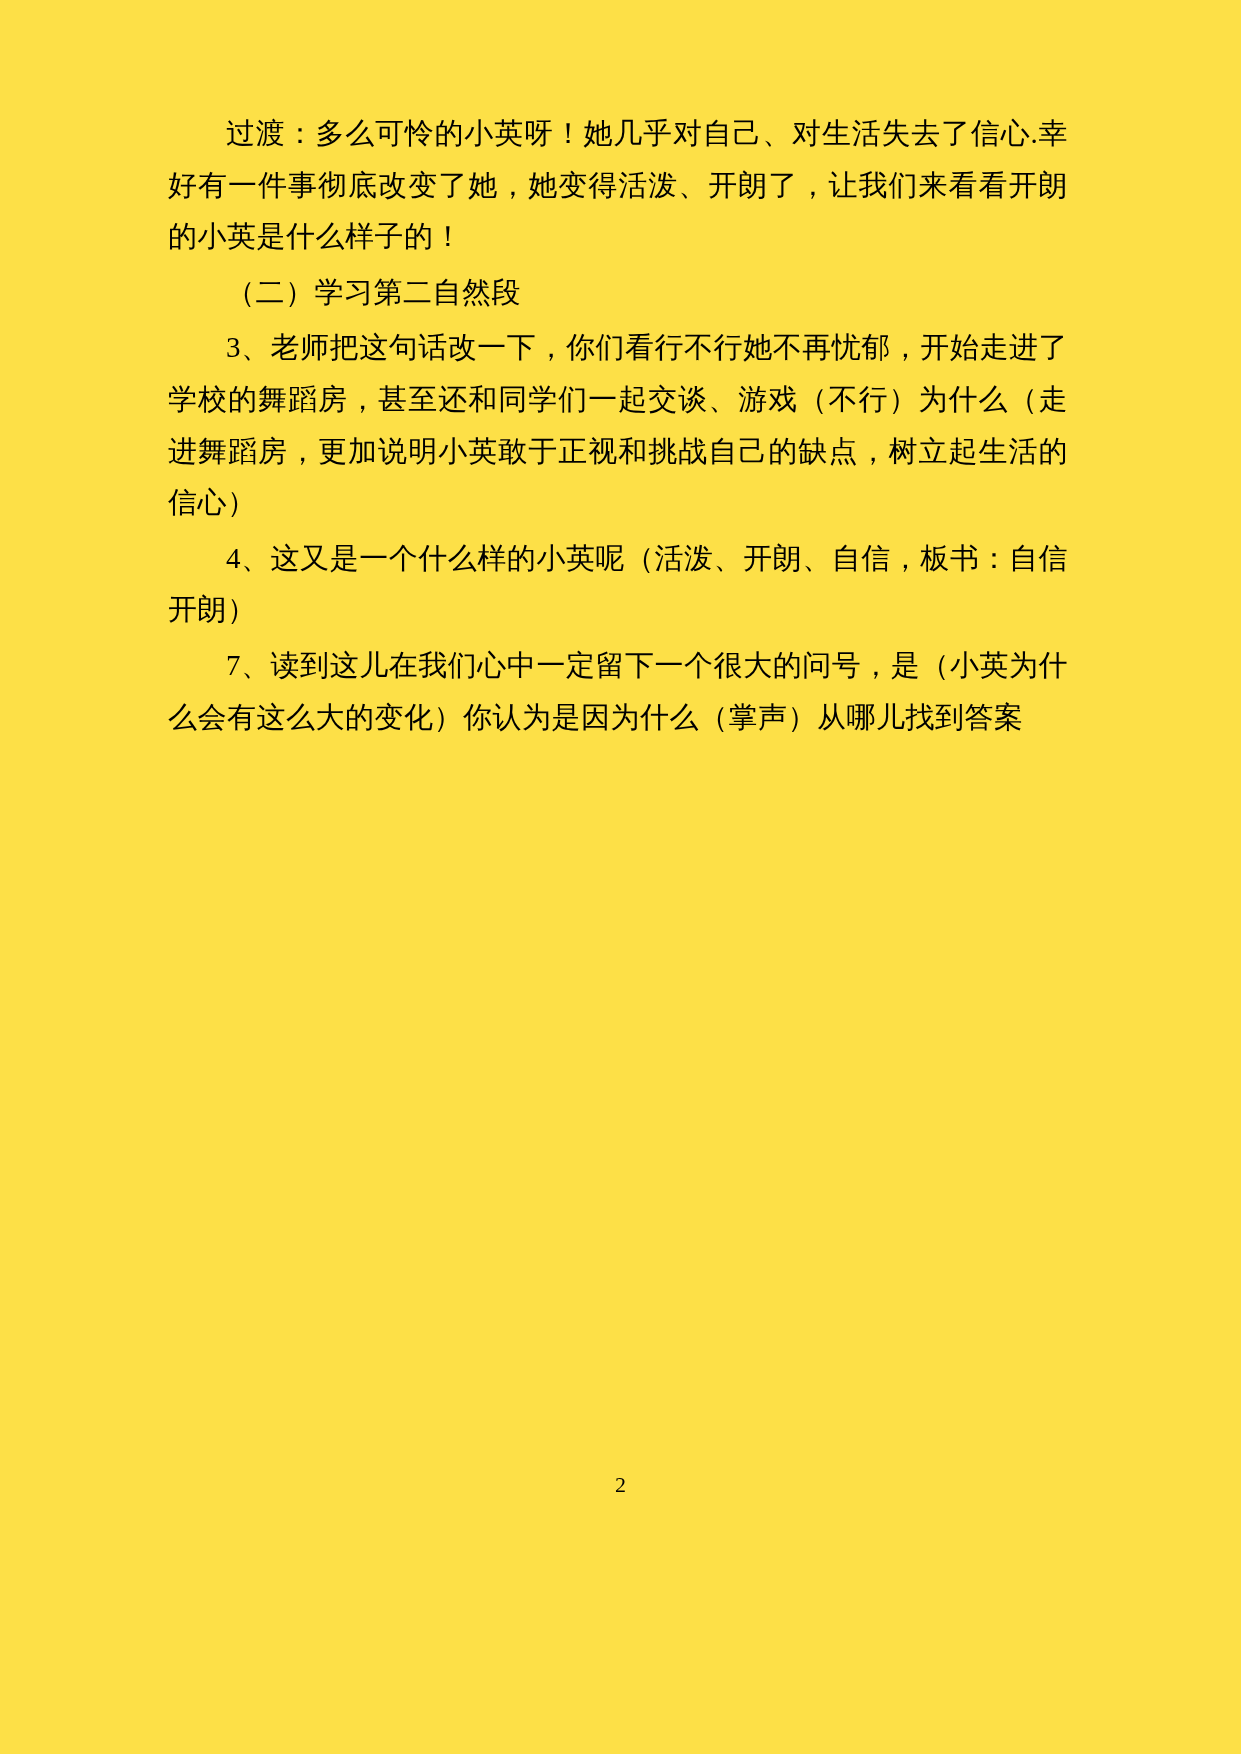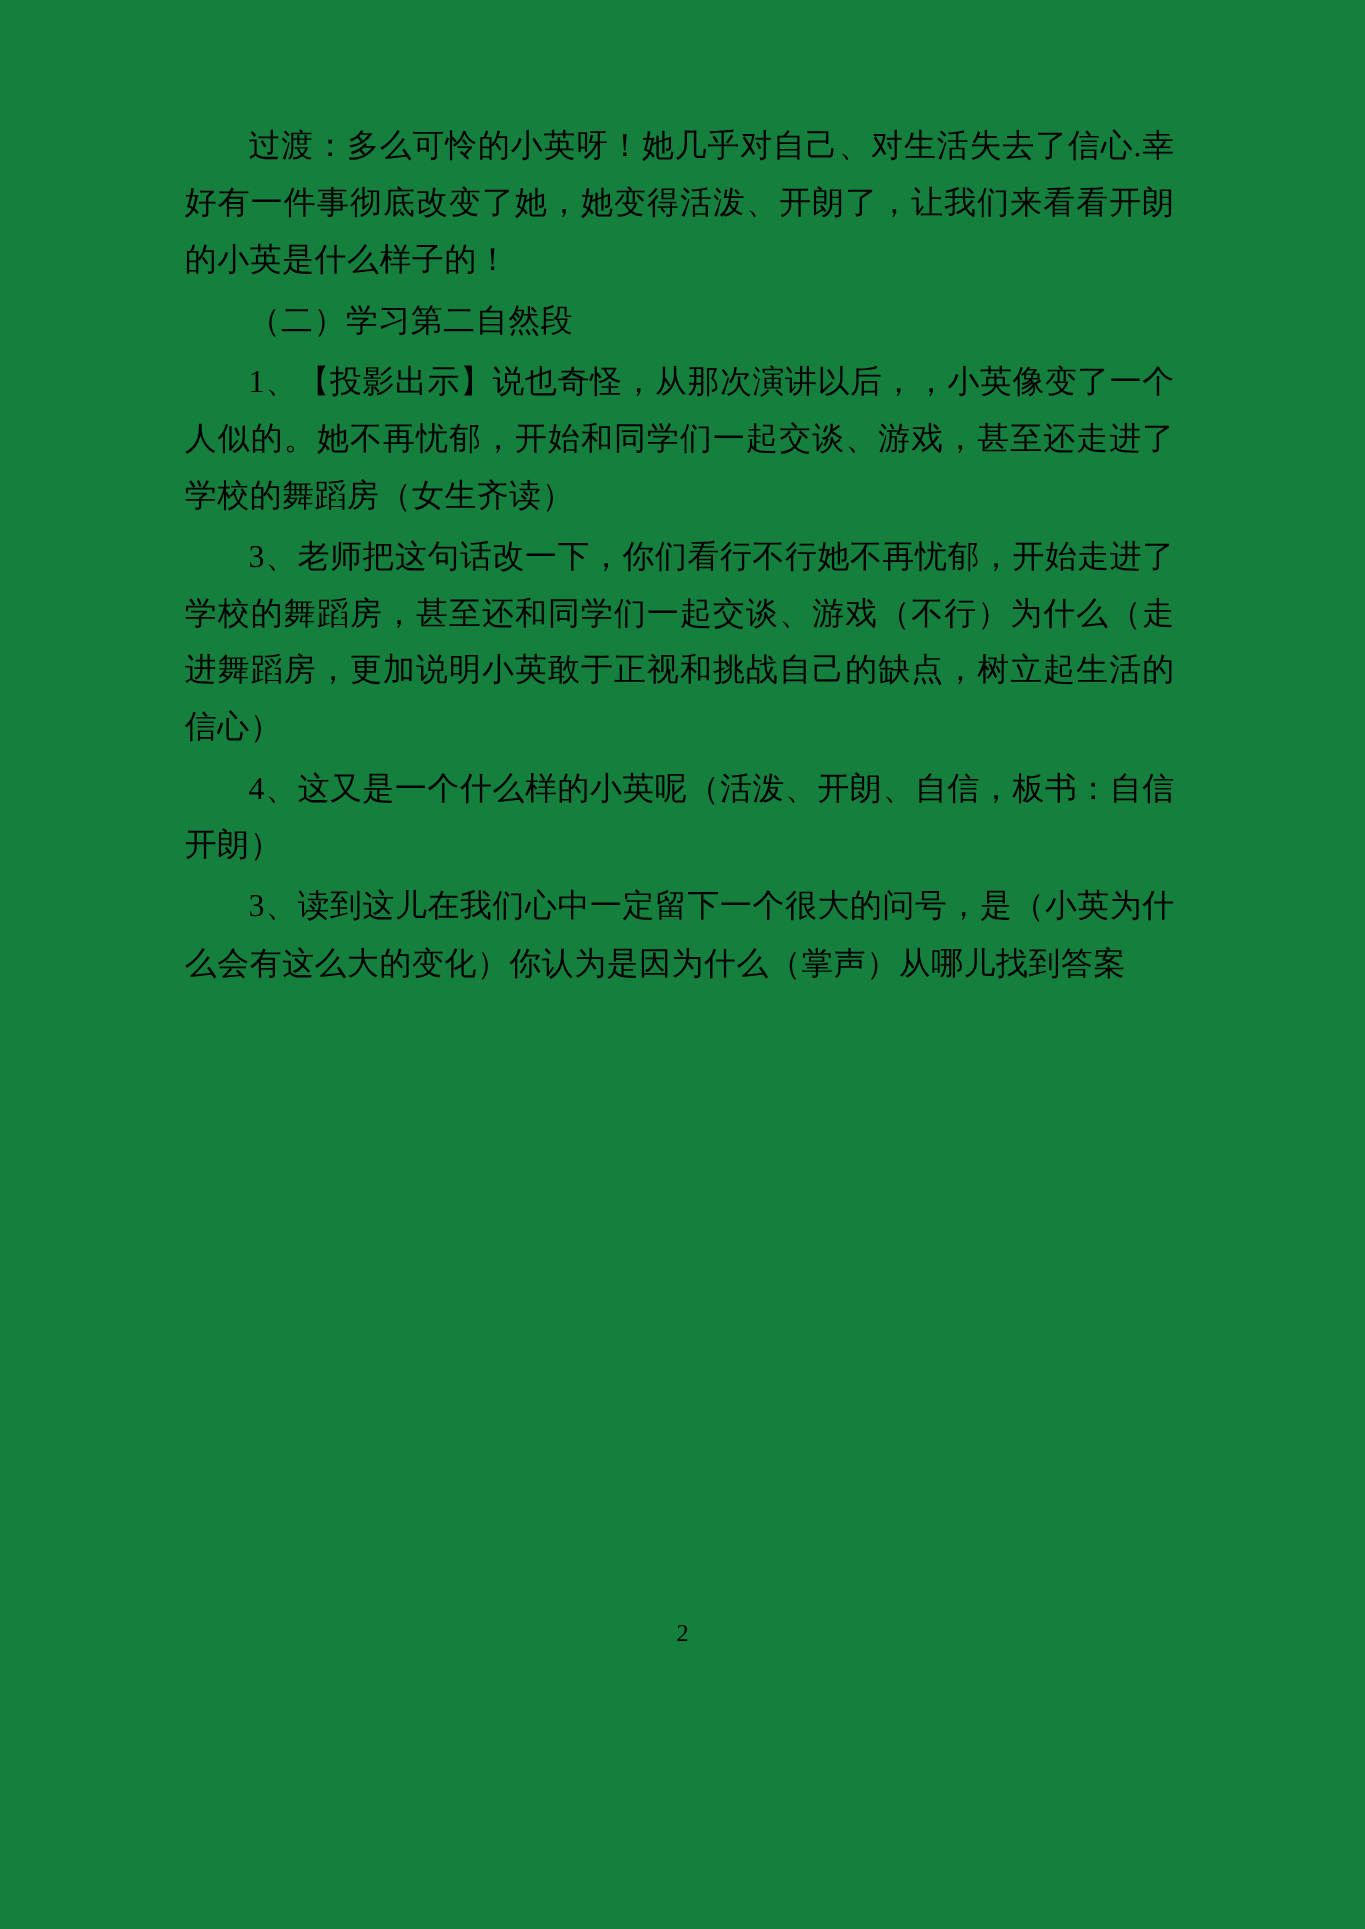--- a/index.html
+++ b/index.html
@@ -9,21 +9,21 @@
   }
   body {
     font-family: "Liberation Serif", "DejaVu Serif", serif;
     color: #000000;
   }
   .page {
     position: relative;
     width: 1241px;
     height: 1754px;
     margin: 0 auto;
-    background: #15803d;
+    background: #fde047;
     box-sizing: border-box;
     overflow: hidden;
   }
   .content {
     position: absolute;
     left: 168px;
     top: 108px;
     width: 900px;
   }
   .para {
@@ -47,19 +47,18 @@
     font-family: "Liberation Serif", "DejaVu Serif", serif;
   }
 </style>
 </head>
 <body>
 
 <div class="page">
   <div class="content">
     <p class="para">过渡：多么可怜的小英呀！她几乎对自己、对生活失去了信心.幸好有一件事彻底改变了她，她变得活泼、开朗了，让我们来看看开朗的小英是什么样子的！</p>
     <p class="para">（二）学习第二自然段</p>
-    <p class="para">1、【投影出示】说也奇怪，从那次演讲以后，，小英像变了一个人似的。她不再忧郁，开始和同学们一起交谈、游戏，甚至还走进了学校的舞蹈房（女生齐读）</p>
     <p class="para">3、老师把这句话改一下，你们看行不行她不再忧郁，开始走进了学校的舞蹈房，甚至还和同学们一起交谈、游戏（不行）为什么（走进舞蹈房，更加说明小英敢于正视和挑战自己的缺点，树立起生活的信心）</p>
     <p class="para">4、这又是一个什么样的小英呢（活泼、开朗、自信，板书：自信开朗）</p>
-    <p class="para">3、读到这儿在我们心中一定留下一个很大的问号，是（小英为什么会有这么大的变化）你认为是因为什么（掌声）从哪儿找到答案</p>
+    <p class="para">7、读到这儿在我们心中一定留下一个很大的问号，是（小英为什么会有这么大的变化）你认为是因为什么（掌声）从哪儿找到答案</p>
   </div>
   <div class="page-number">2</div>
 </div>
 
 </body></html>

